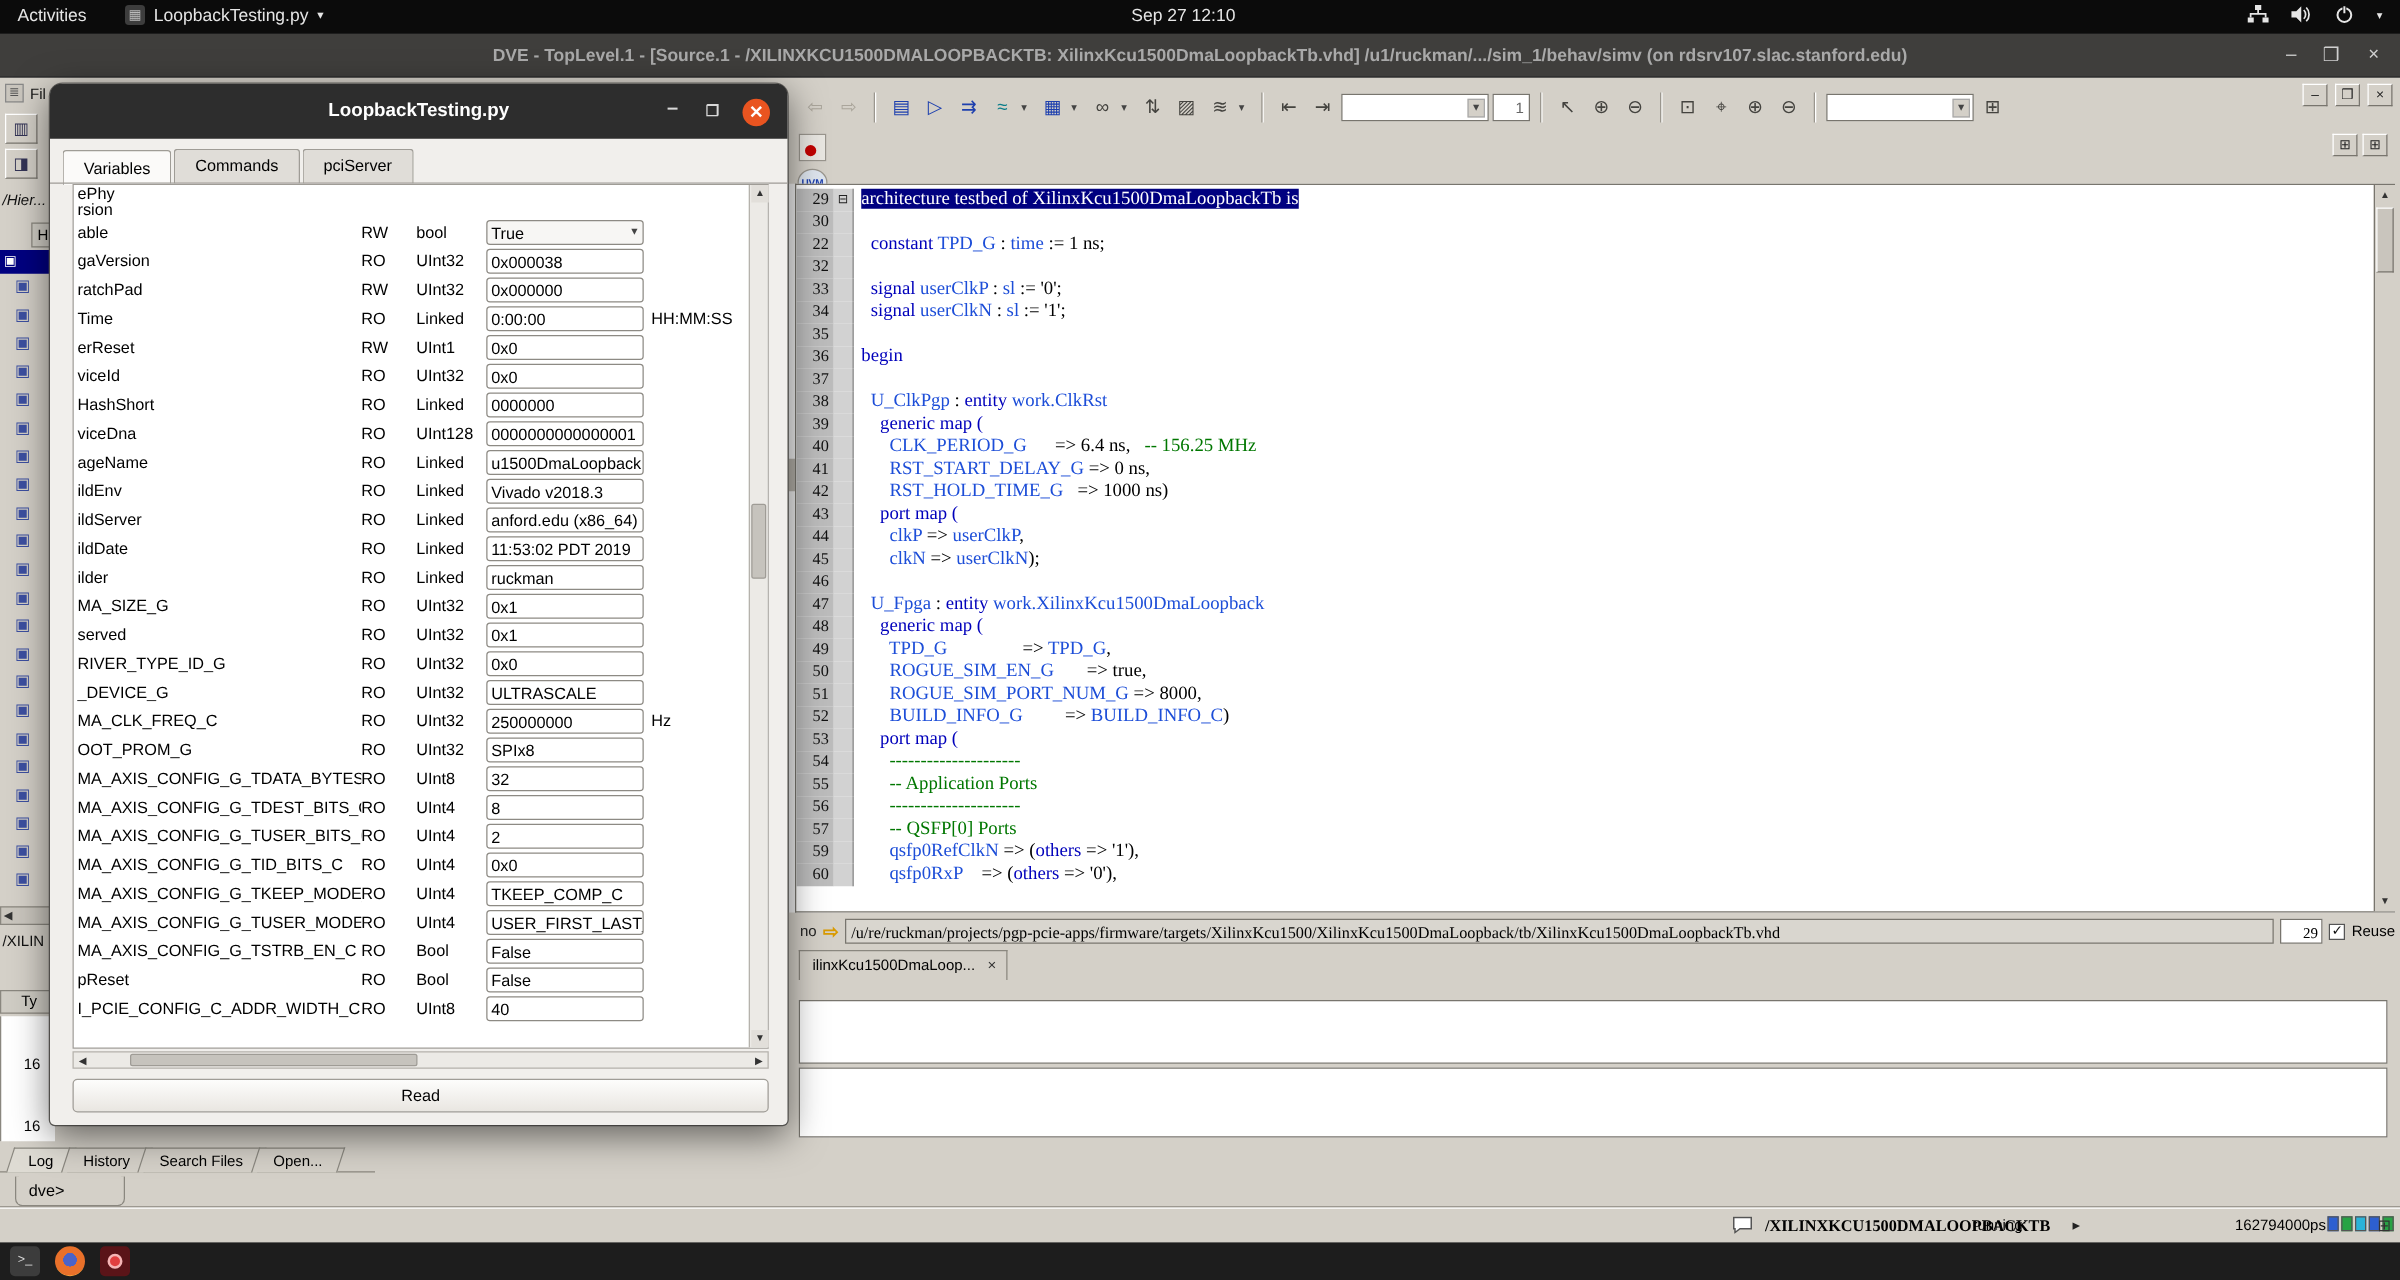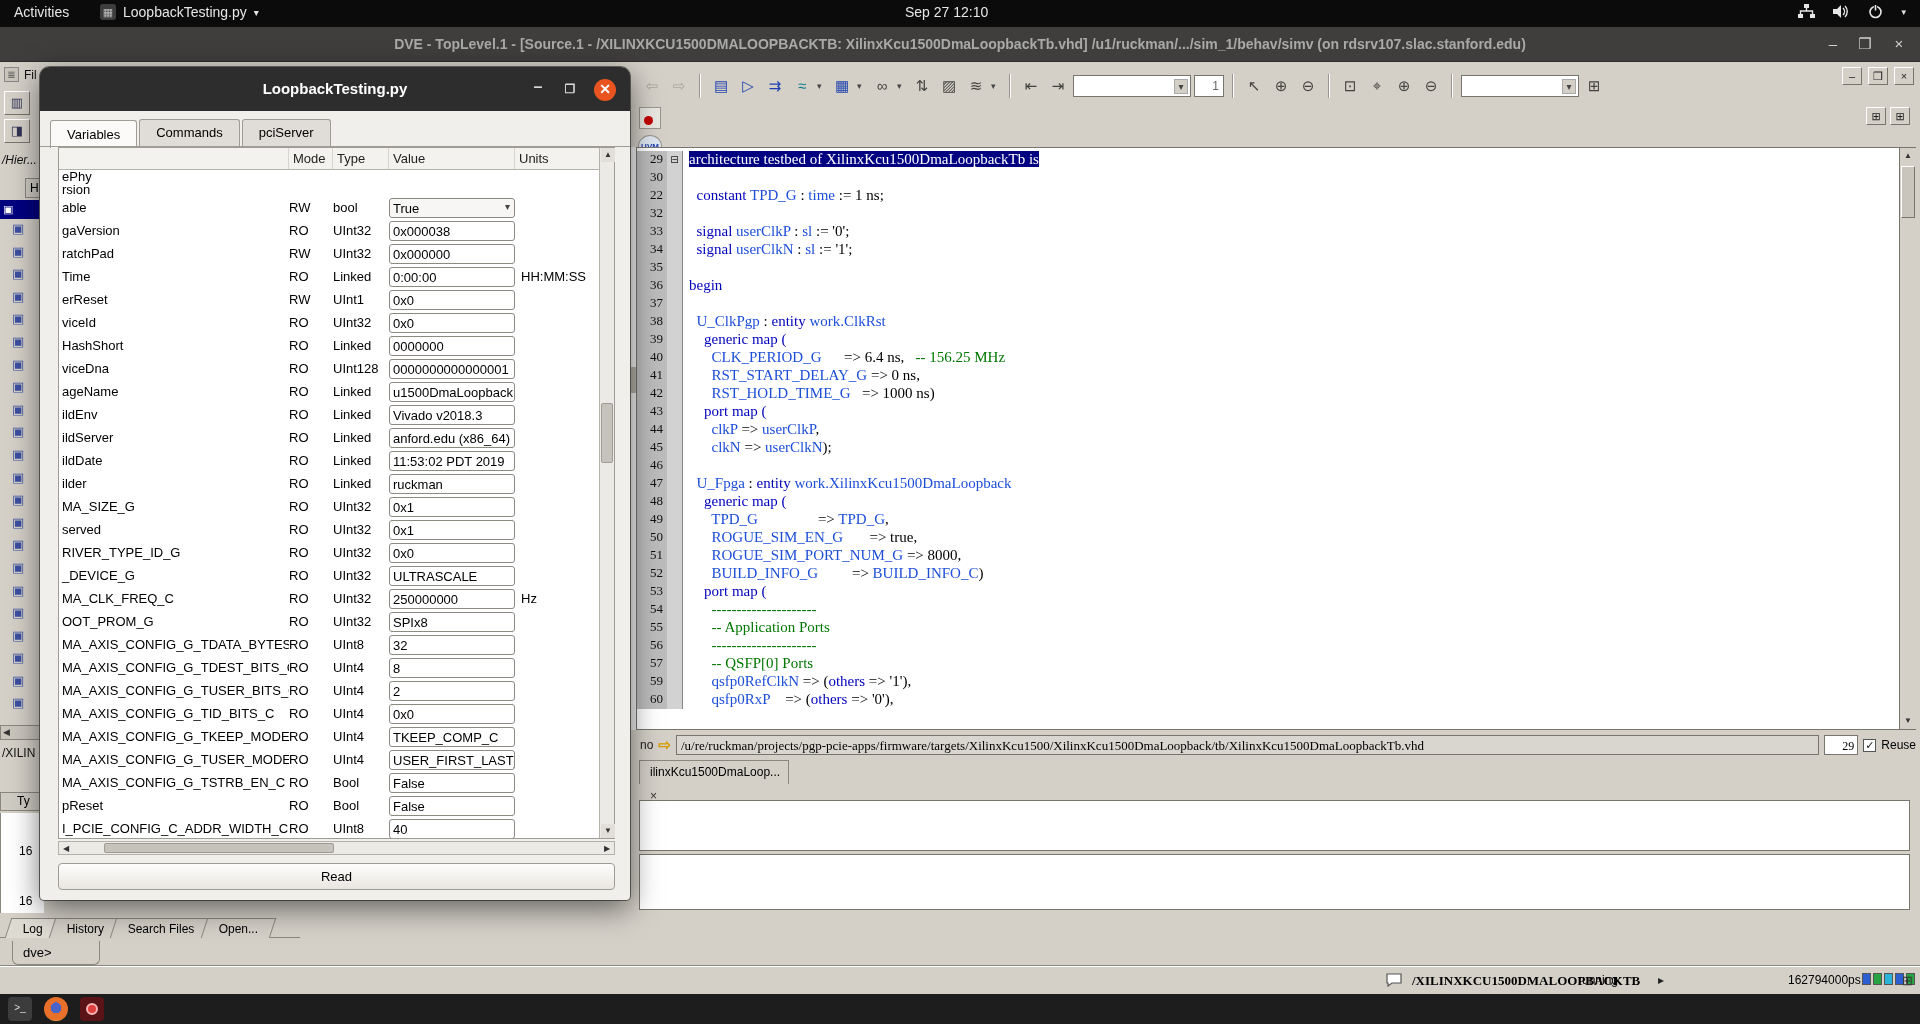--- a/index.html
+++ b/index.html
@@ -74,21 +74,21 @@
   
   #path-bar { position:absolute; left:636px; top:705px; width:1284px; height:26px; background:#d4d0c8; display:flex; align-items:center; gap:5px; padding:0 4px; font-size:13px; }
   #path-label { font-size:12px; color:#222; }
   #goto-arrow { color:#d99a00; font-size:15px; font-weight:bold; }
   #path-field { flex:1; height:20px; background:#d9d6cf; border:1px solid #78756e; font:13px "Liberation Serif",serif; padding:2px 4px 0; white-space:nowrap; overflow:hidden; }
   #line-box { width:34px; height:20px; background:#fff; border:1px solid #78756e; font:12px "Liberation Serif",serif; text-align:right; padding:3px 3px 0 0; }
   #reuse-check { width:13px; height:13px; background:#fff; border:1px solid #555; font-size:11px; line-height:11px; text-align:center; color:#111; }
   #reuse-label { font-size:12px; }
 
   
-  #src-tab { position:absolute; left:639px; top:733px; height:24px; background:#d4d0c8; border:1px solid #8a877f; border-bottom:none; font-size:12px; padding:4px 8px 0 10px; display:flex; gap:10px;flex-direction:column; }
+  #src-tab { position:absolute; left:639px; top:733px; height:24px; background:#d4d0c8; border:1px solid #8a877f; border-bottom:none; font-size:12px; padding:4px 8px 0 10px; display:flex; gap:10px; }
   #src-tab .tclose { color:#333; font-size:12px; }
 
   
   .console { position:absolute; left:639px; width:1271px; background:#fff; border:1px solid #78756e; }
   #console1 { top:773px; height:51px; }
   #console2 { top:827px; height:56px; }
 
   
   #log-tabs { position:absolute; left:8px; top:889px; height:22px; display:flex; align-items:flex-end; font-size:12px; }
   #log-tabs .ltab { padding:3px 14px 2px; border:1px solid #8a877f; border-bottom:none; transform:skewX(-18deg); background:#d4d0c8; margin-right:-6px; }
@@ -396,27 +396,20 @@
     </div>
     <div id="dlg-tabs">
       <span class="dtab active">Variables</span>
       <span class="dtab">Commands</span>
       <span class="dtab">pciServer</span>
     </div>
     <div id="dlg-tabline"></div>
 
     <div id="var-table">
       <div id="var-main">
-        <div id="var-header">
-          <span style="width:230px"></span>
-          <span style="width:44px">Mode</span>
-          <span style="width:56px">Type</span>
-          <span style="width:126px">Value</span>
-          <span style="flex:1;border-right:none">Units</span>
-        </div>
         <div id="var-rows">
             <div class="vrow compact">
               <span class="vname">ePhy</span>
             </div>
             <div class="vrow compact">
               <span class="vname">rsion</span>
             </div>
             <div class="vrow">
               <span class="vname">able</span>
               <span class="vmode">RW</span>

